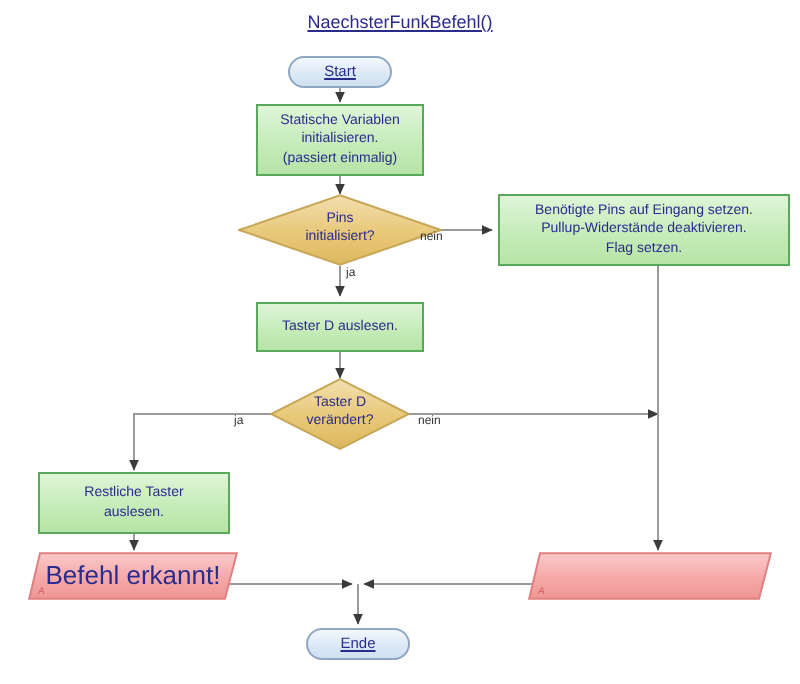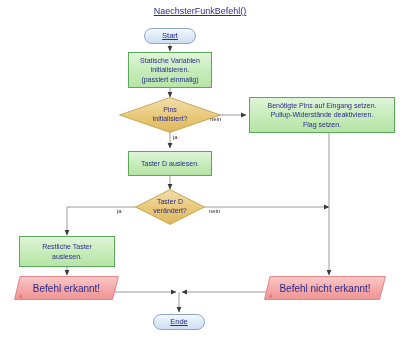--- a/index.html
+++ b/index.html
@@ -91,21 +91,21 @@
   }
   .para svg {
     position: absolute;
     left: 0;
     top: 0;
   }
   .para .plabel {
     position: relative;
     z-index: 2;
     color: #2b2b8c;
-    font-size: 10px;
+    font-size: 13px;
   }
   .para .corner-mark {
     position: absolute;
     left: 5px;
     bottom: 1px;
     z-index: 3;
     font-size: 5px;
     color: #d06060;
     font-style: italic;
   }
@@ -227,21 +227,20 @@
     <svg width="122" height="24" viewBox="0 0 122 24">
       <defs>
         <linearGradient id="pgrad2" x1="0" y1="0" x2="0" y2="1">
           <stop offset="0%" stop-color="#fbc9c9"></stop>
           <stop offset="55%" stop-color="#f5a8a8"></stop>
           <stop offset="100%" stop-color="#f09595"></stop>
         </linearGradient>
       </defs>
       <polygon points="6,0.6 121.4,0.6 115.5,23.4 0.6,23.4" fill="url(#pgrad2)" stroke="#e08080" stroke-width="1"></polygon>
     </svg>
-    <span class="plabel">Befehl nicht erkannt!</span>
     <span class="corner-mark">A</span>
   </div>
 
   <div class="node terminal" style="left:153px; top:314px; width:52px; height:16px;">
     <span>Ende</span>
   </div>
 
   <div class="edge-label" style="left:210px; top:116px;">nein</div>
 
   <div class="edge-label" style="left:173px; top:134px;">ja</div>

